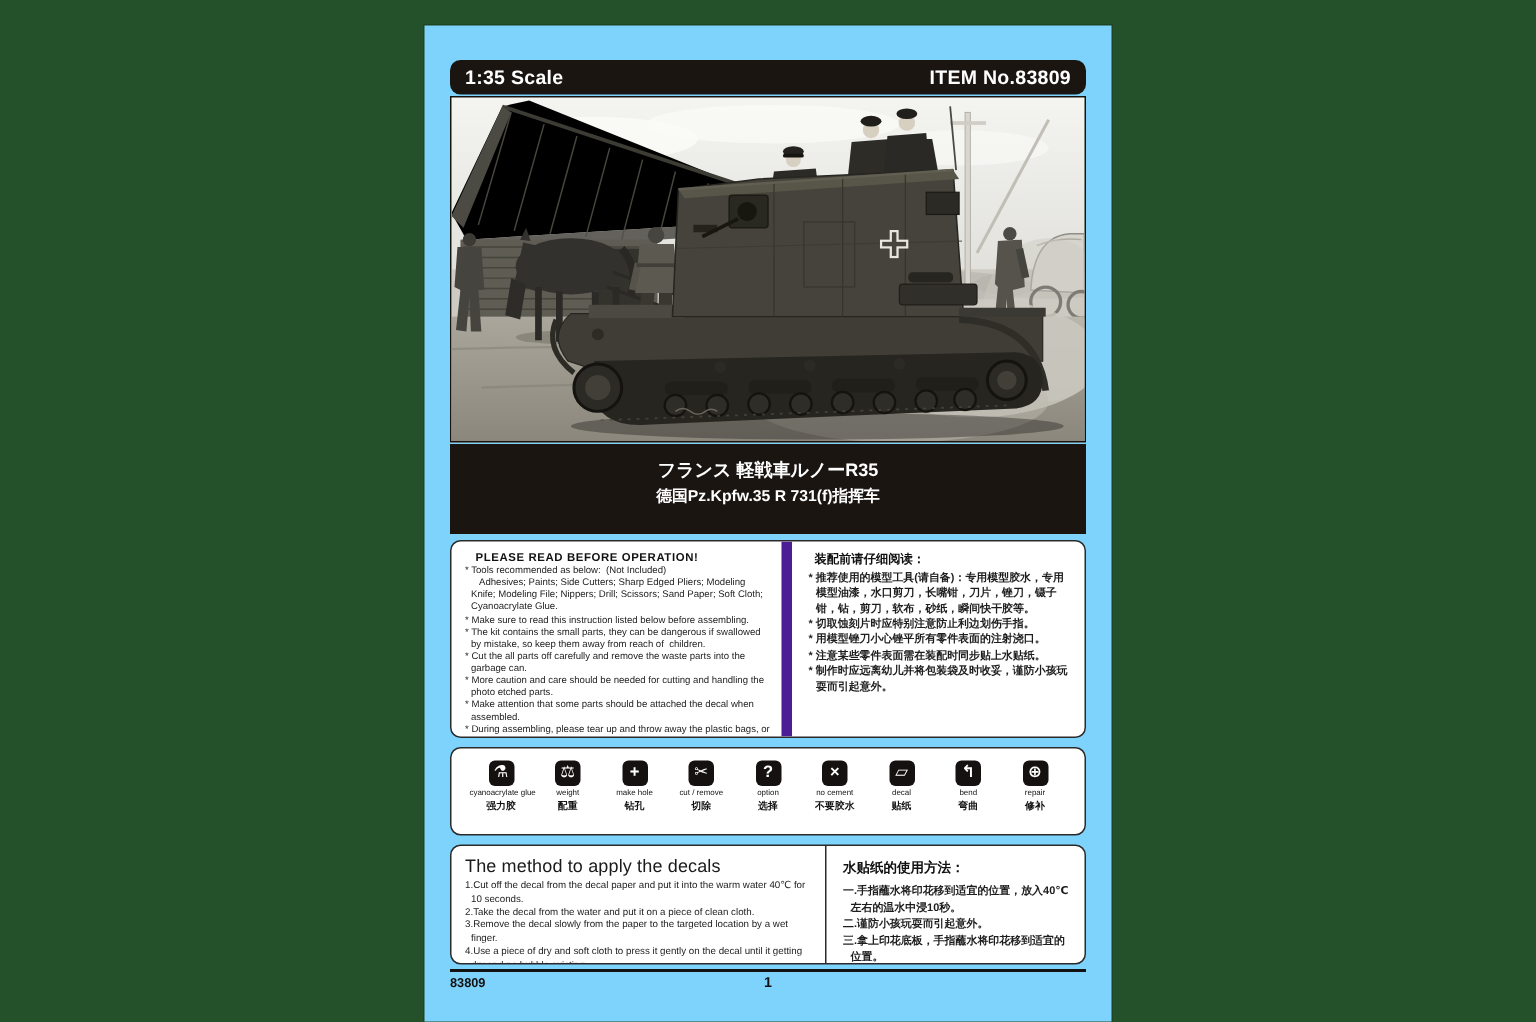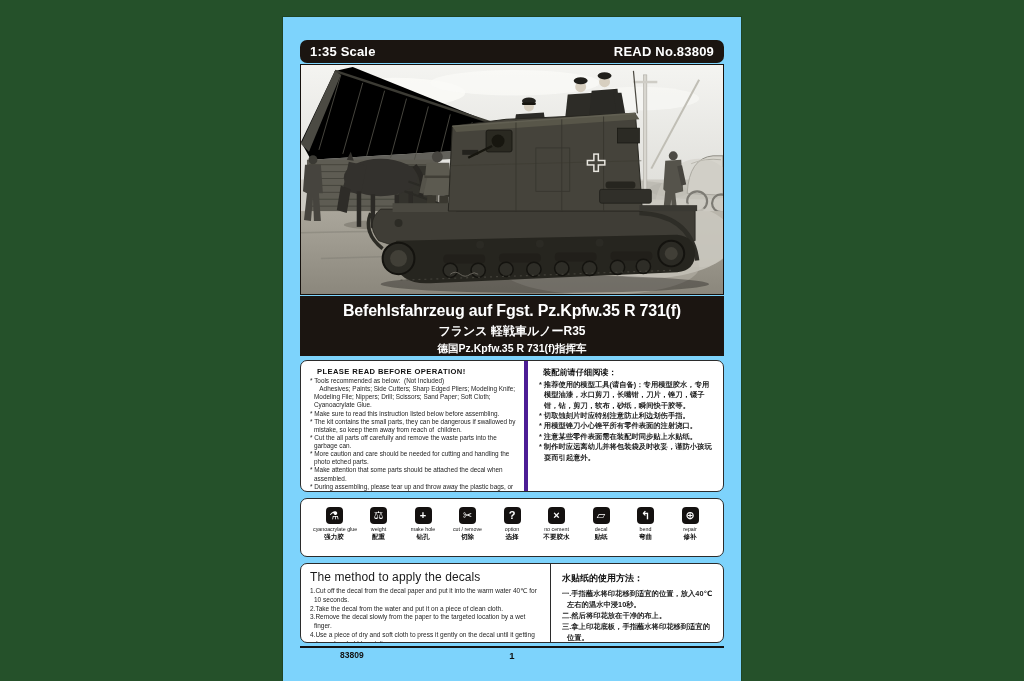--- a/index.html
+++ b/index.html
@@ -35,21 +35,21 @@
   }
   .title-de{font-size:16px;font-weight:bold;letter-spacing:-0.2px;line-height:1.1;}
   .title-ja{font-size:12px;font-weight:bold;margin-top:3px;}
   .title-zh{font-size:10.5px;font-weight:bold;margin-top:2px;}
   
   .safety-box{
     position:absolute;left:17px;top:343px;width:424px;height:132px;
     border:1.3px solid #2b2b2b;border-radius:7px;box-sizing:border-box;
     display:flex;overflow:hidden;background:#fff;
   }
-  .safety-en{width:227px;border-right:4px solid #4c1d95;box-sizing:border-box;
+  .safety-en{width:227px;border-right:7px solid #4c1d95;box-sizing:border-box;
     padding:5px 6px 0 9px;}
   .safety-zh{flex:1;box-sizing:border-box;padding:5px 8px 0 11px;}
   .safety-heading-en{font-size:7.6px;font-weight:bold;letter-spacing:.4px;margin:1px 0 1px 7px;color:#111;}
   .safety-heading-zh{font-size:8.2px;font-weight:bold;margin:1px 0 2px 4px;color:#111;}
   .s-item{font-size:6.4px;line-height:1.27;color:#1d1d1d;white-space:pre-wrap;
     text-indent:-4px;padding-left:4px;}
   .z-item{font-size:7.3px;line-height:1.42;color:#1d1d1d;font-weight:bold;
     text-indent:-5px;padding-left:5px;}
   
   .icons-box{
@@ -74,32 +74,32 @@
   }
   .decal-en{width:250px;border-right:1px solid #2b2b2b;box-sizing:border-box;
     padding:6px 8px 0 9px;}
   .decal-zh{flex:1;box-sizing:border-box;padding:8px 9px 0 11px;}
   .decal-heading-en{font-size:12px;color:#1a1a1a;margin-bottom:3px;letter-spacing:.1px;}
   .decal-heading-zh{font-size:9px;font-weight:bold;color:#111;margin-bottom:4px;}
   .d-step{font-size:6.5px;line-height:1.35;color:#1d1d1d;text-indent:-4px;padding-left:4px;}
   .dz-step{font-size:7.3px;line-height:1.5;color:#1d1d1d;font-weight:bold;text-indent:-5px;padding-left:5px;}
   
   .footer-rule{position:absolute;left:17px;top:629px;width:424px;height:2px;background:#121212;}
-  .footer-item{position:absolute;left:17px;top:633px;font-size:8.5px;font-weight:bold;color:#111;margin-left:40px;}
+  .footer-item{position:absolute;left:17px;top:633px;font-size:8.5px;font-weight:bold;color:#111;}
   .footer-page{position:absolute;left:0;top:633px;width:458px;text-align:center;
     font-size:9.5px;font-weight:bold;color:#111;}
 </style>
 </head>
 <body>
 
 <div class="paper">
 
   <div class="header-bar">
     <span>1:35 Scale</span>
-    <span>READ No.83809</span>
+    <span>ITEM No.83809</span>
   </div>
 
   <div class="artwork">
     <svg viewBox="0 0 424 232" preserveAspectRatio="none">
       <defs>
         <linearGradient id="skyg" x1="0" y1="0" x2="0" y2="1">
           <stop offset="0" stop-color="#f4f4f1"></stop>
             <stop offset="1" stop-color="#cfcec8"></stop>
         </linearGradient>
         <linearGradient id="roadg" x1="0" y1="0" x2="0" y2="1">
@@ -266,21 +266,20 @@
         </g>
       </g>
 
       <g>
         <path d="M150,212 q5,-4 10,0 q5,4 10,0 q4,-3 8,0" stroke="#77736a" stroke-width="1" fill="none" opacity=".8"></path>
       </g>
     </svg>
   </div>
 
   <div class="title-block">
-    <div class="title-de">Befehlsfahrzeug auf Fgst. Pz.Kpfw.35 R 731(f)</div>
     <div class="title-ja">フランス 軽戦車ルノーR35</div>
     <div class="title-zh">德国Pz.Kpfw.35 R 731(f)指挥车</div>
   </div>
 
   <div class="safety-box">
     <div class="safety-en">
       <div class="safety-heading-en">PLEASE READ BEFORE OPERATION!</div>
       <div>
 
       <div class="s-item">* Tools recommended as below:  (Not Included)
@@ -390,21 +389,21 @@
           <div class="d-step">2.Take the decal from the water and put it on a piece of clean cloth.</div>
           <div class="d-step">3.Remove the decal slowly from the paper to the targeted location by a wet finger.</div>
           <div class="d-step">4.Use a piece of dry and soft cloth to press it gently on the decal until it  getting dry and no bubble existing.</div>
         </div>
     </div>
     <div class="decal-zh">
       <div class="decal-heading-zh">水贴纸的使用方法：</div>
       <div>
 
       <div class="dz-step">一.手指蘸水将印花移到适宜的位置，放入40℃左右的温水中浸10秒。</div>
-          <div class="dz-step">二.然后将印花放在干净的布上。</div>
+          <div class="dz-step">二.谨防小孩玩耍而引起意外。</div>
           <div class="dz-step">三.拿上印花底板，手指蘸水将印花移到适宜的位置。</div>
         </div>
     </div>
   </div>
 
   <div class="footer-rule"></div>
   <div class="footer-item">83809</div>
   <div class="footer-page">1</div>
 
 </div>

